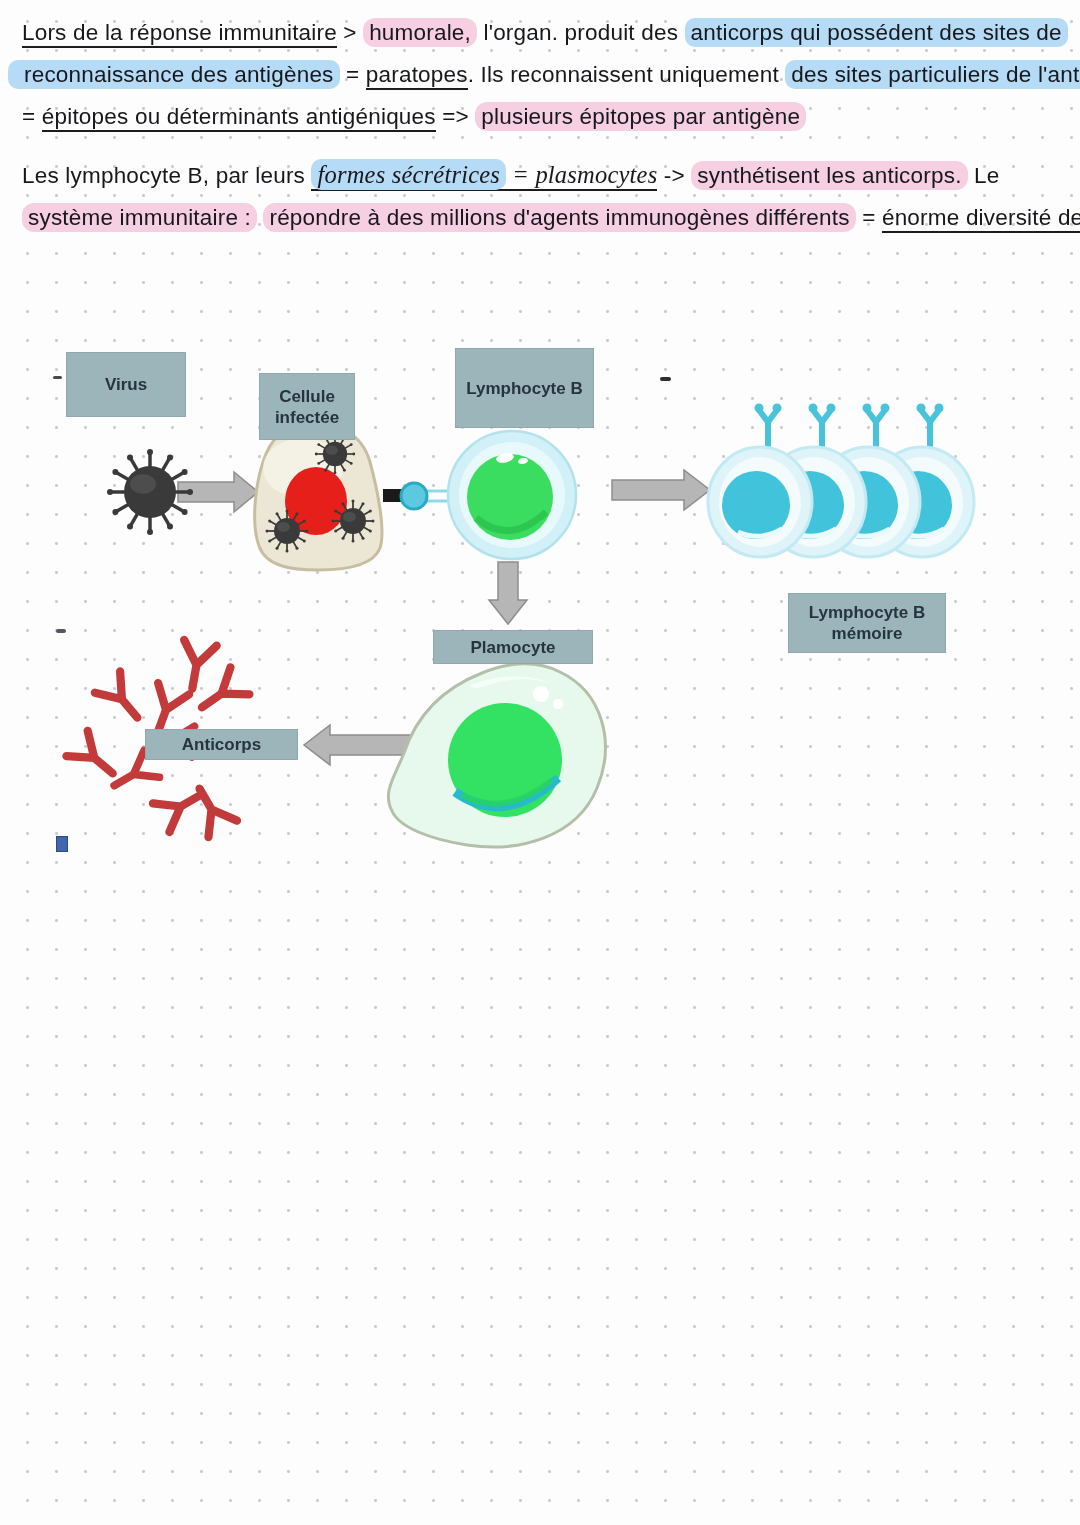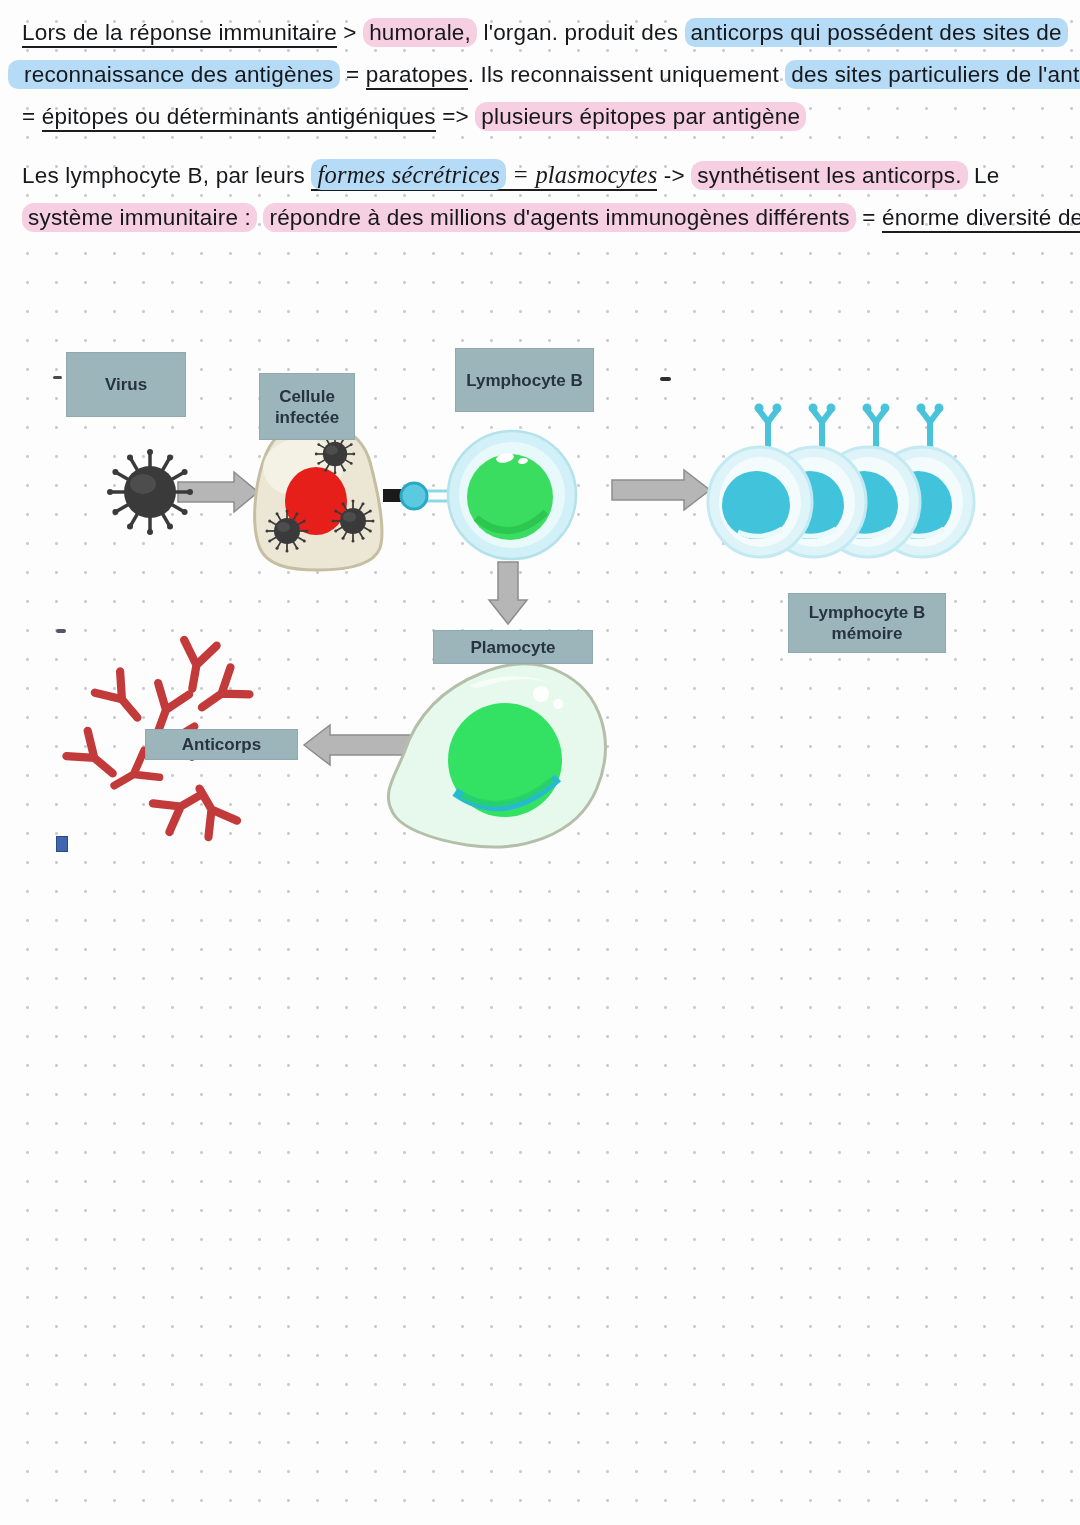--- a/index.html
+++ b/index.html
@@ -20,21 +20,21 @@
   .cap-left{margin-left:-14px;padding-left:16px;}
   .serif-it{font-family:"Liberation Serif",serif;font-style:italic;font-size:24.5px;margin-top:24px;}
   .diagram{position:absolute;left:0;top:340px;width:1080px;height:530px;}
   .dlabel{
     position:absolute;background:#9bb5bb;color:#273440;font-weight:bold;
     font-size:17px;line-height:21px;display:flex;align-items:center;justify-content:center;
     text-align:center;box-shadow:0 0 0 1px #8ea9b0 inset;
   }
   .lbl-virus{left:66px;top:352px;width:120px;height:65px;}
   .lbl-cellule{left:259px;top:349px;width:96px;height:67px;margin-top:24px;}
-  .lbl-lymphob{left:455px;top:348px;width:139px;height:64px;}
+  .lbl-lymphob{left:455px;top:348px;width:139px;height:80px;}
   .lbl-memoire{left:788px;top:577px;width:158px;height:60px;margin-top:16px;}
   .lbl-plamocyte{left:433px;top:630px;width:160px;height:34px;}
   .lbl-anticorps{left:145px;top:729px;width:153px;height:31px;}
   .mark{position:absolute;}
   .dash1{left:53px;top:376px;width:9px;height:3px;background:#4a4a4a;border-radius:2px;}
   .dash2{left:660px;top:377px;width:11px;height:4px;background:#2f2f2f;border-radius:2px;}
   .dash3{left:56px;top:629px;width:10px;height:4px;background:#565664;border-radius:2px;}
   .bluesq{left:57px;top:837px;width:10px;height:14px;background:#3f66ae;outline:1px solid #2a4a8a;}
   svg{position:absolute;left:0;top:0;}
 </style>

